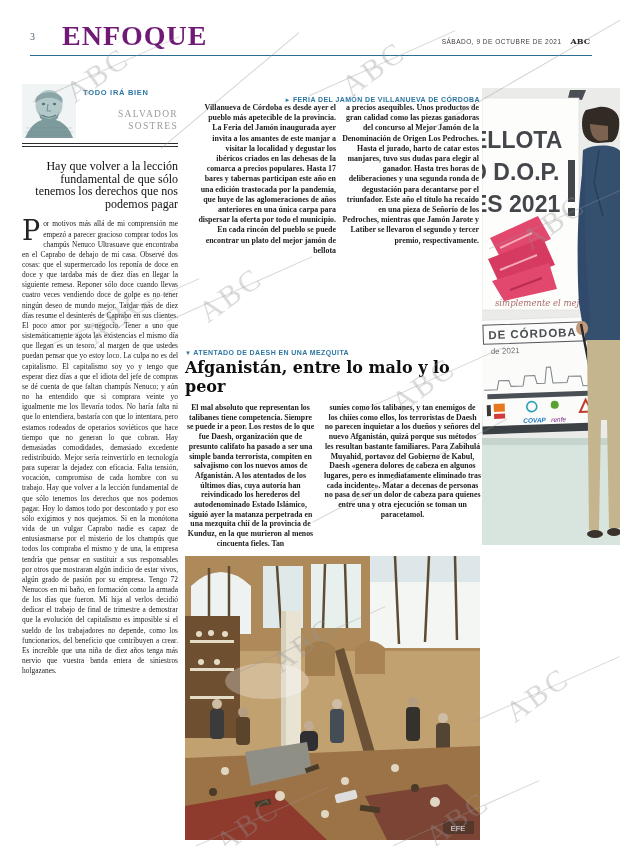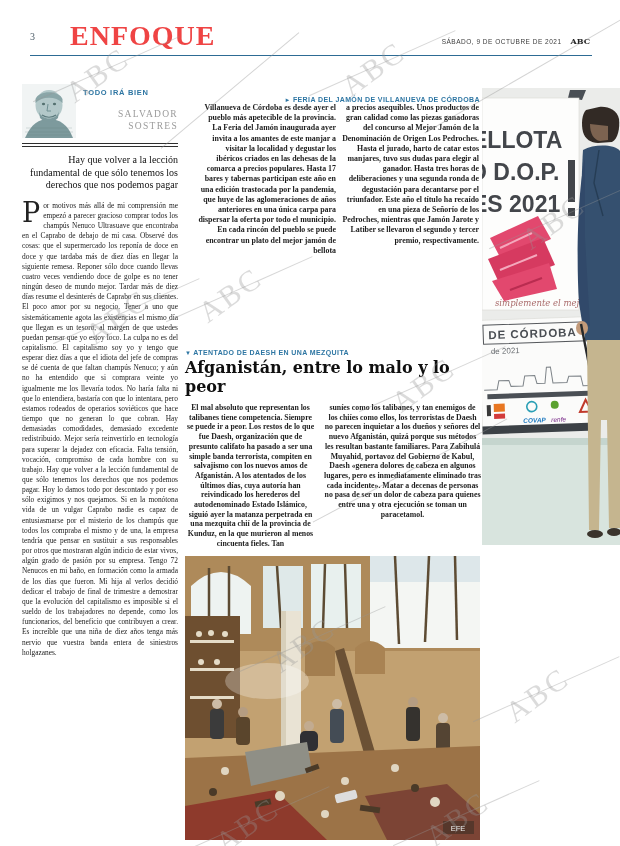--- a/index.html
+++ b/index.html
@@ -1,40 +1,40 @@
 <!DOCTYPE html>
 <html lang="es"><head>
 <meta charset="utf-8">
 <style>
   html,body{margin:0;padding:0;background:#ffffff;}
   .page{position:relative;width:620px;height:846px;background:#fff;overflow:hidden;
         font-family:"Liberation Serif",serif;color:#1c1c1c;}
 
   
   .pagenum{position:absolute;left:30px;top:31px;font-size:10px;color:#4a5a66;}
-  .section-title{position:absolute;left:70px;top:20px;font-size:28px;font-weight:700;
-        color:#ef4444;letter-spacing:1px;font-family:"Liberation Serif",serif;}
+  .section-title{position:absolute;left:62px;top:20px;font-size:28px;font-weight:700;
+        color:#701a75;letter-spacing:1px;font-family:"Liberation Serif",serif;}
   .dateline{position:absolute;right:30px;top:36px;font-family:"Liberation Sans",sans-serif;
         font-size:6.5px;color:#3c3c3c;letter-spacing:.5px;}
   .dateline .brand{font-family:"DejaVu Serif",serif;font-weight:700;font-size:8px;
         margin-left:9px;color:#222;letter-spacing:0;}
   .header-rule{position:absolute;left:30px;right:28px;top:55px;height:1px;background:#2d6b94;}
 
   
   .op{position:absolute;left:22px;top:84px;width:156px;height:760px;overflow:hidden;}
   .op-head{position:relative;height:57px;}
   .portrait{position:absolute;left:0;top:0;width:54px;height:54px;}
   .op-kicker{position:absolute;left:61px;top:4px;font-family:"Liberation Sans",sans-serif;
         font-size:7.5px;font-weight:700;color:#2e76a3;letter-spacing:.7px;}
   .op-author{position:absolute;right:0;top:25px;width:78px;text-align:right;font-size:9.5px;
         line-height:11.5px;color:#9b9b9b;letter-spacing:1.3px;}
   .rule{border:none;border-top:1px solid #2e2e2e;margin:2px 0;}
   .op-title{font-family:"DejaVu Serif",serif;font-size:18px;font-weight:700;text-align:center;
         margin:4px 0 5px;color:#141414;}
-  .op-sub{font-size:10px;line-height:12.6px;text-align:right;margin:7px 0 9px;color:#101010;}
+  .op-sub{font-size:12px;line-height:12.6px;text-align:right;margin:13px 0 9px;color:#101010;}
   .op-body{font-size:7.4px;line-height:10.15px;text-align:justify;color:#222;}
   .dropcap{float:left;font-family:"DejaVu Serif",serif;font-size:27px;line-height:21px;
         padding:1px 3px 0 0;color:#222;}
 
   
   .kicker{font-family:"Liberation Sans",sans-serif;font-size:7px;font-weight:700;
         color:#2e76a3;letter-spacing:.4px;}
   .kicker .arrow{font-size:6px;margin-right:2px;}
   .headline{font-family:"DejaVu Serif",serif;font-weight:700;font-size:16px;color:#0f0f0f;
         margin:2px 0 7px;}

